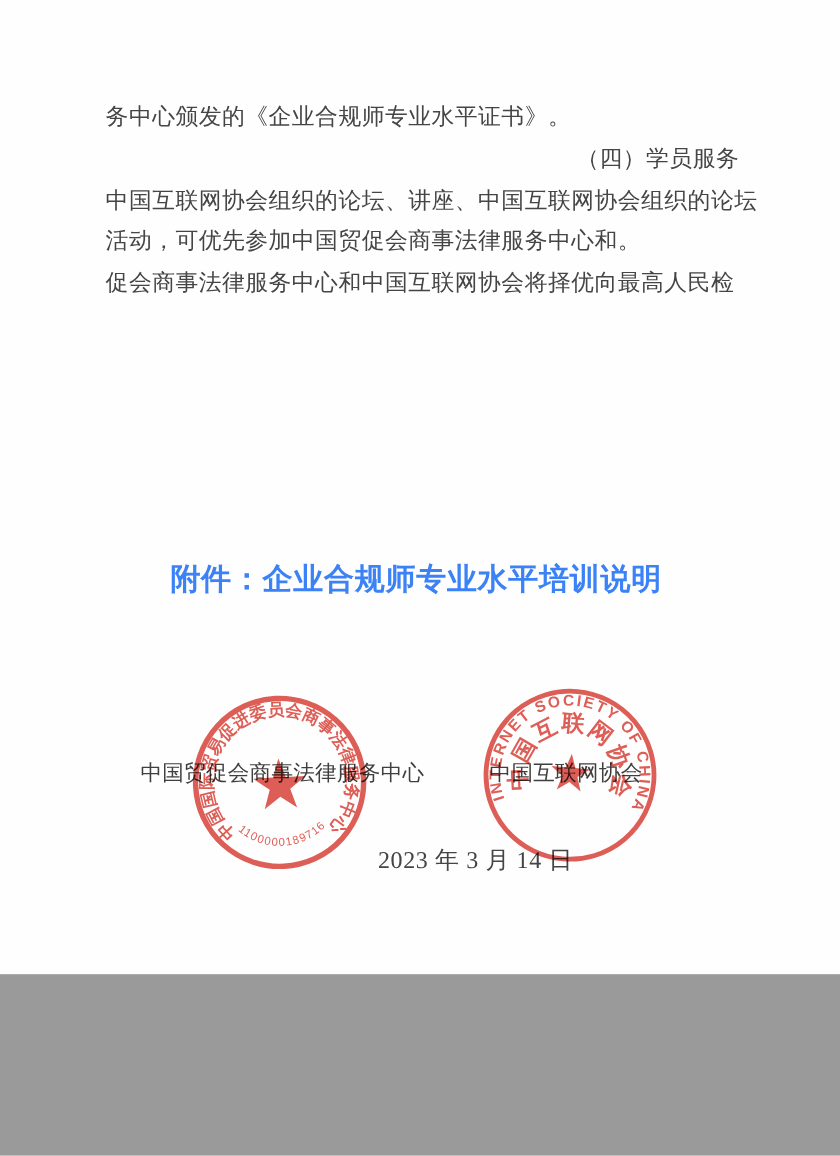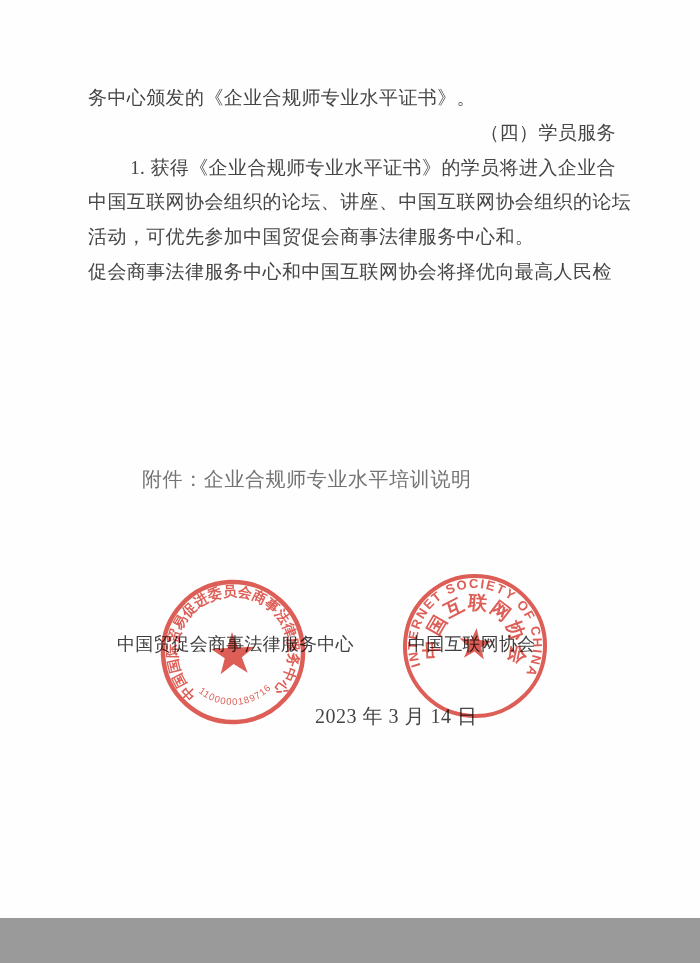--- a/index.html
+++ b/index.html
@@ -2,45 +2,46 @@
 <html><head>
 <meta charset="utf-8">
 <style>
   html,body{margin:0;padding:0;}
   body{
     background:#9a9a9a;
     font-family:"Liberation Serif","DejaVu Serif",serif;
   }
   .page{
     position:relative;
-    width:700px;height:918px;
+    width:700px;height:812px;
     margin:0 auto;
     background:#fefefe;
     overflow:hidden;
     color:#454545;
   }
   .body-text{
     position:absolute;
     left:88px;top:81px;
     width:528px;
     font-size:19px;
     line-height:34.8px;
     letter-spacing:0.4px;
     white-space:nowrap;
     color:#454545;
   }
   .line{height:34.8px;}
   .line.indent{padding-left:28px;text-align:right;}
   .attachment{
     position:absolute;
     left:142px;top:466px;
-    font-size:20px;
+    font-size:25px;
     letter-spacing:0.6px;
     white-space:nowrap;
-    color:#737373;
+    color:#3b82f6;
+    font-weight:bold;
   }
   .sig-left{
     position:absolute;
     left:117px;top:632px;
     font-size:18px;
     letter-spacing:0.2px;
     white-space:nowrap;
     color:#3f3f3f;
   }
   .sig-right{
@@ -87,21 +88,20 @@
   }
 </style>
 </head>
 <body>
 
 <div class="page">
 
   <div class="body-text">
     <div class="line">务中心颁发的《企业合规师专业水平证书》。</div>
     <div class="line indent">（四）学员服务</div>
-    <div class="line indent">1. 获得《企业合规师专业水平证书》的学员将进入企业合</div>
     <div class="line">中国互联网协会组织的论坛、讲座、中国互联网协会组织的论坛</div>
     <div class="line">活动，可优先参加中国贸促会商事法律服务中心和。</div>
     <div class="line">促会商事法律服务中心和中国互联网协会将择优向最高人民检</div>
   </div>
 
   <div class="attachment">附件：企业合规师专业水平培训说明</div>
 
   <div class="sig-left">中国贸促会商事法律服务中心</div>
   <div class="sig-right">中国互联网协会</div>
 

